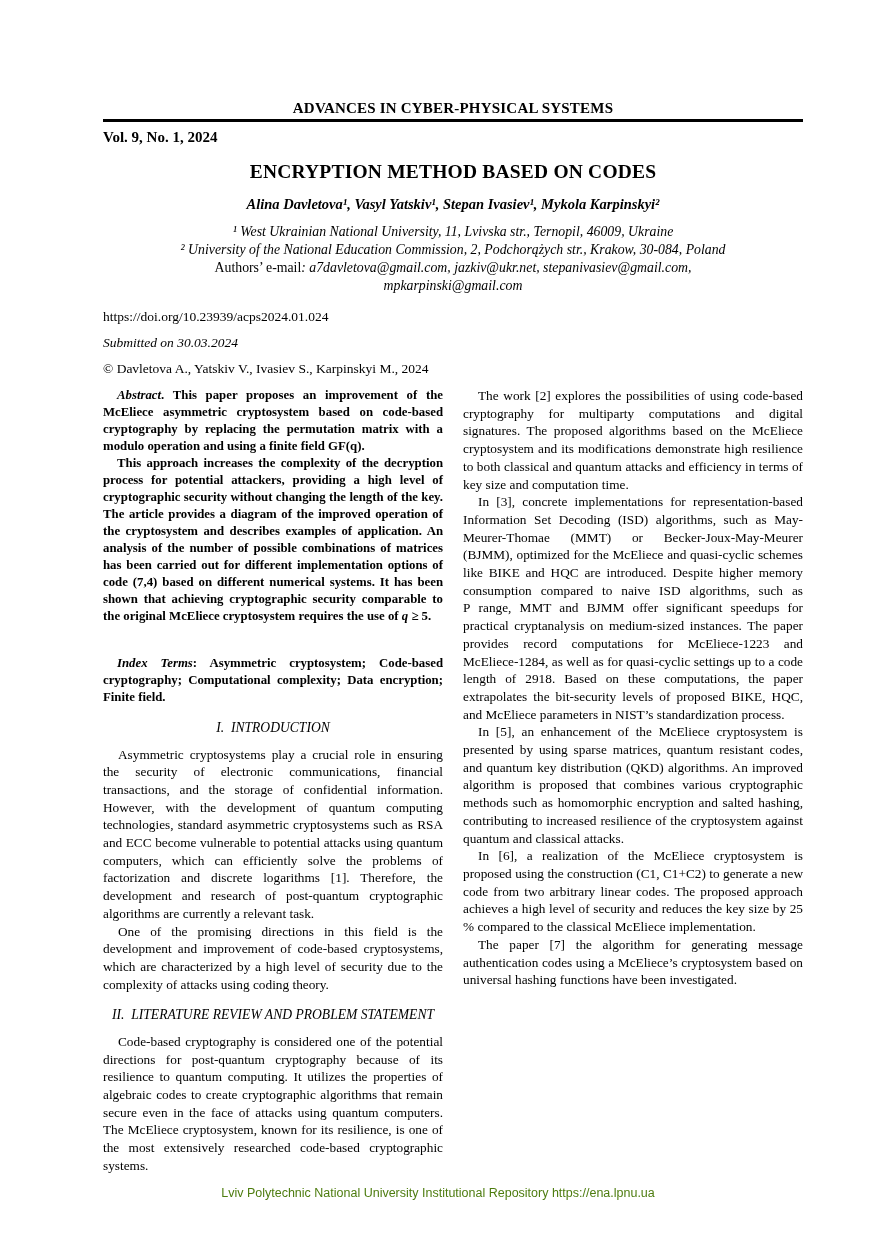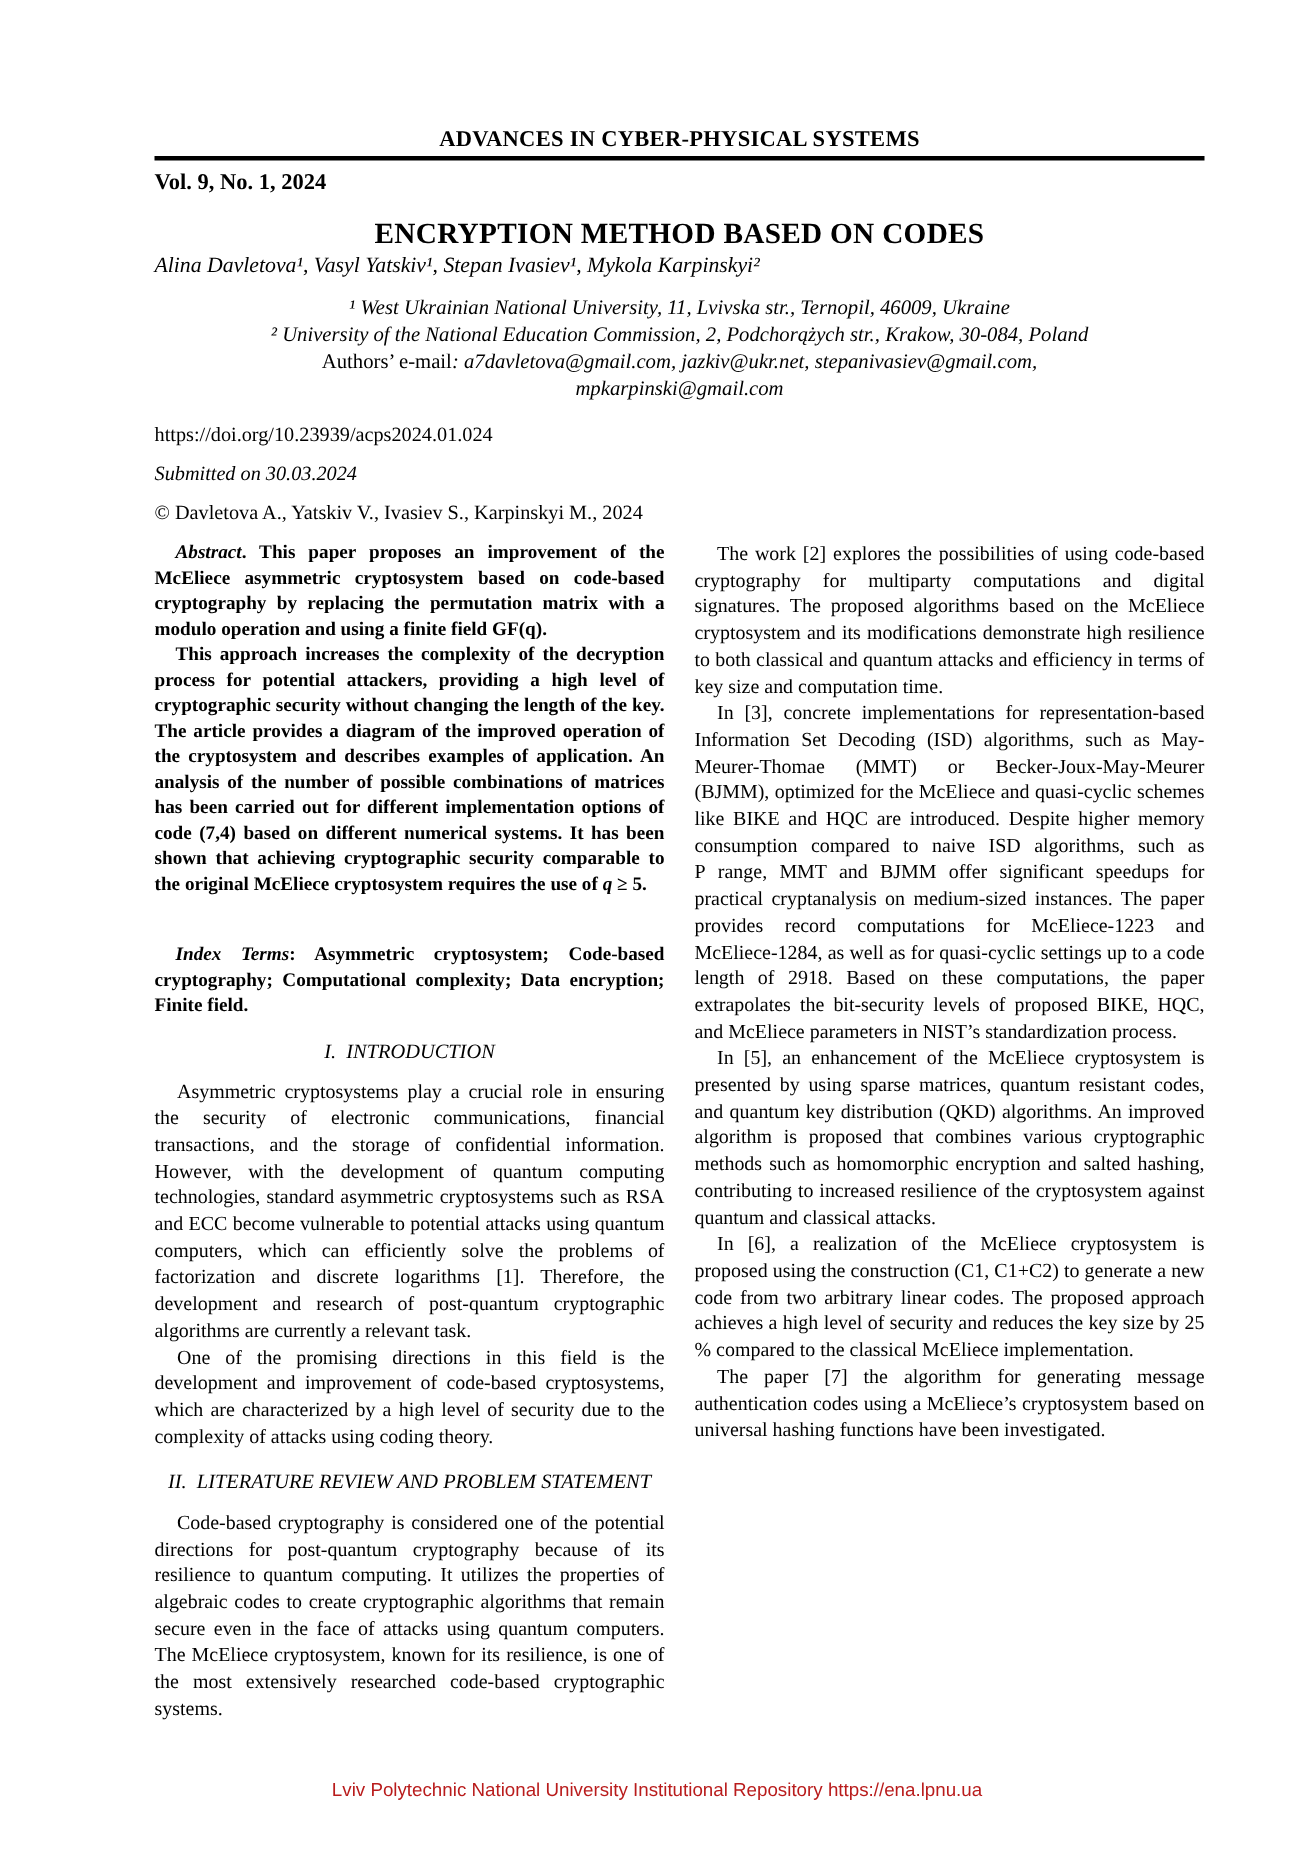--- a/index.html
+++ b/index.html
@@ -8,21 +8,21 @@
     width: 876px;
     height: 1240px;
     background: #ffffff;
     color: #000000;
     font-family: "Liberation Serif", serif;
     overflow: hidden;
   }
   .content {
     position: absolute;
     left: 103px;
-    top: 1px;
+    top: 16px;
     width: 700px;
   }
   .running-head {
     padding-top: 84px;
     text-align: center;
     font-weight: bold;
     font-size: 15px;
     line-height: 16px;
     letter-spacing: 0.2px;
   }
@@ -39,22 +39,23 @@
   }
   .title {
     margin: 14px 0 0 0;
     text-align: center;
     font-weight: bold;
     font-size: 19.5px;
     line-height: 23px;
     letter-spacing: 0.2px;
   }
   .authors {
-    text-align: left;
-    font-weight: normal;
+    margin-top: 12px;
+    text-align: center;
+    font-weight: bold;
     font-style: italic;
     font-size: 14.5px;
     line-height: 18px;
   }
   .affil {
     text-align: center;
     font-style: italic;
     font-size: 13.8px;
     line-height: 18px;
   }
@@ -120,21 +121,21 @@
   }
   .footer {
     position: absolute;
     left: 0;
     bottom: 40px;
     width: 100%;
     text-align: center;
     font-family: "Liberation Sans", sans-serif;
     font-size: 12.5px;
     line-height: 14px;
-    color: #b91c1c;
+    color: #4d7c0f;
   }
 </style>
 </head>
 <body>
 
 <div class="page">
   <div class="content">
 
     <div class="running-head">ADVANCES IN CYBER-PHYSICAL SYSTEMS</div>
     <div class="head-rule"></div>

